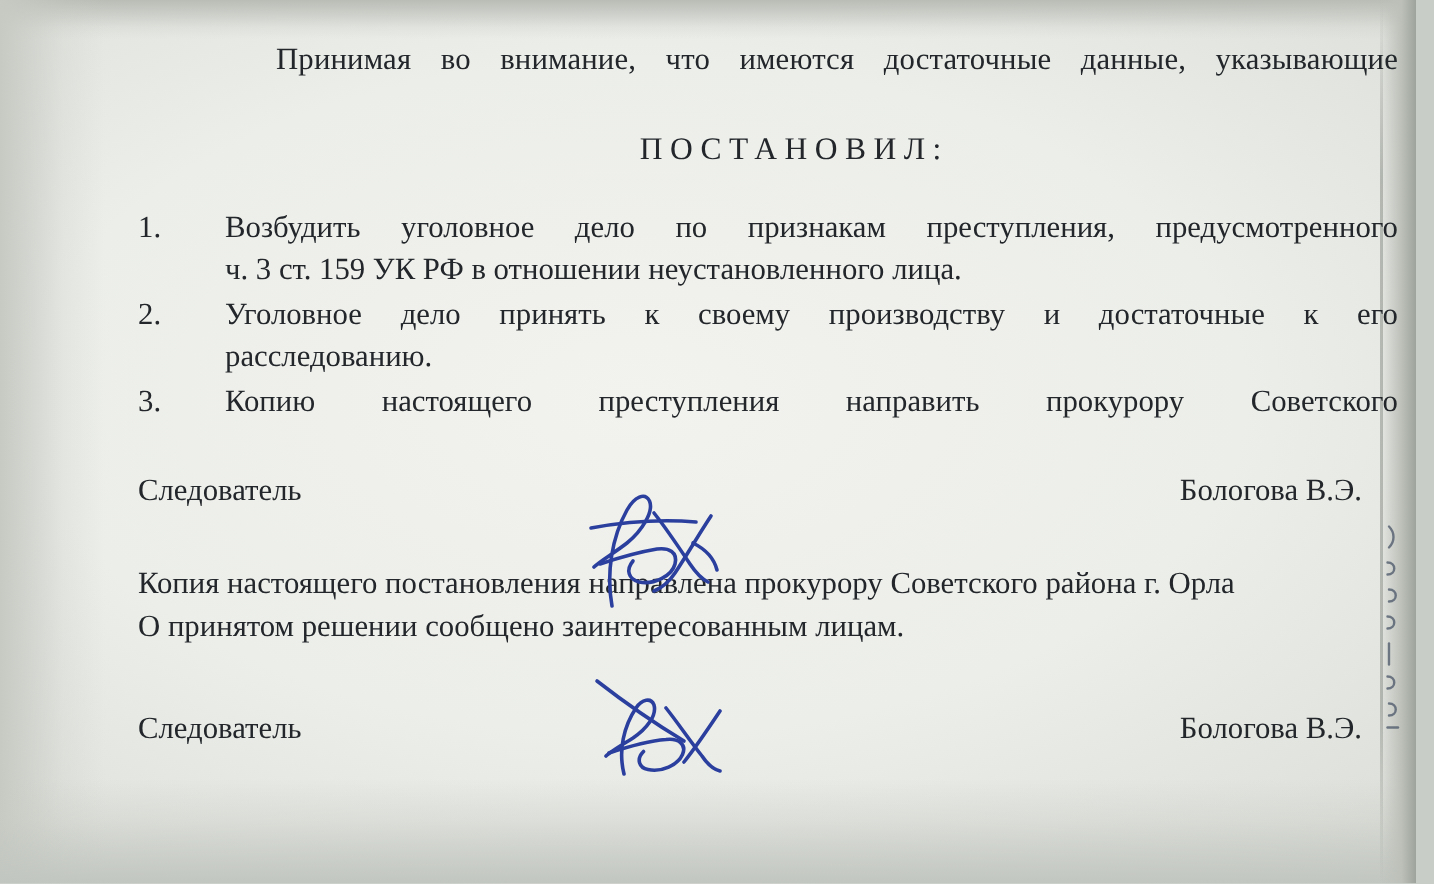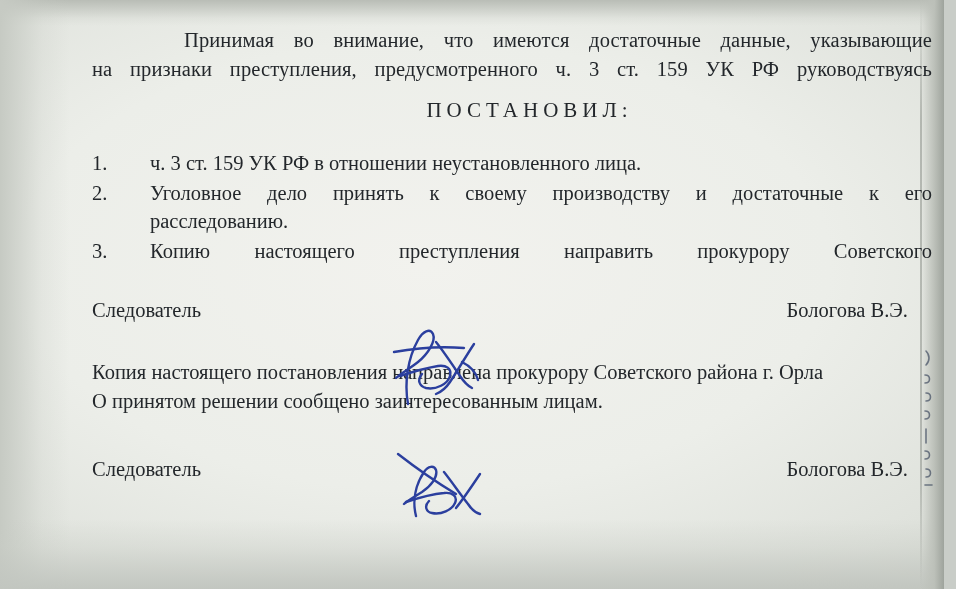--- a/index.html
+++ b/index.html
@@ -86,21 +86,21 @@
     display: block;
     white-space: nowrap;
   }
   .line.justify {
     text-align: justify;
     text-align-last: justify;
     white-space: normal;
   }
 
   #decree-title {
-    margin-top: 14px;
+    margin-top: 32px;
     text-align: center;
     font-size: 21px;
     letter-spacing: 5px;
     padding-left: 30px;
     font-weight: 400;
   }
   #decree-title .colon {
     letter-spacing: 0;
   }
 
@@ -174,30 +174,30 @@
   <div id="shade-top"></div>
   <div id="shade-left"></div>
   <div id="shade-bottom"></div>
   <div id="edge-right"></div>
   <div id="page-crease"></div>
 
   <div id="content" class="text">
 
     <div class="para-intro">
       <span class="line justify"><span class="indent"></span><span>Принимая во внимание, что имеются достаточные данные, указывающие</span></span>
-      <span class="line justify">на признаки преступления, предусмотренного ч. 3 ст. 159 УК РФ руководствуясь</span>
     </div>
 
     <div id="decree-title"><span>ПОСТАНОВИЛ</span><span class="colon">:</span></div>
 
     <div id="items">
 
       <div class="item">
         <div class="item-num">1.</div>
         <div class="item-body">
+          <span class="l1">Возбудить уголовное дело по признакам преступления, предусмотренного</span>
           <span class="l2">ч. 3 ст. 159 УК РФ в отношении неустановленного лица.</span>
         </div>
       </div>
 
       <div class="item">
         <div class="item-num">2.</div>
         <div class="item-body">
           <span class="l1">Уголовное дело принять к своему производству и достаточные к его</span>
           <span class="l2">расследованию.</span>
         </div>

